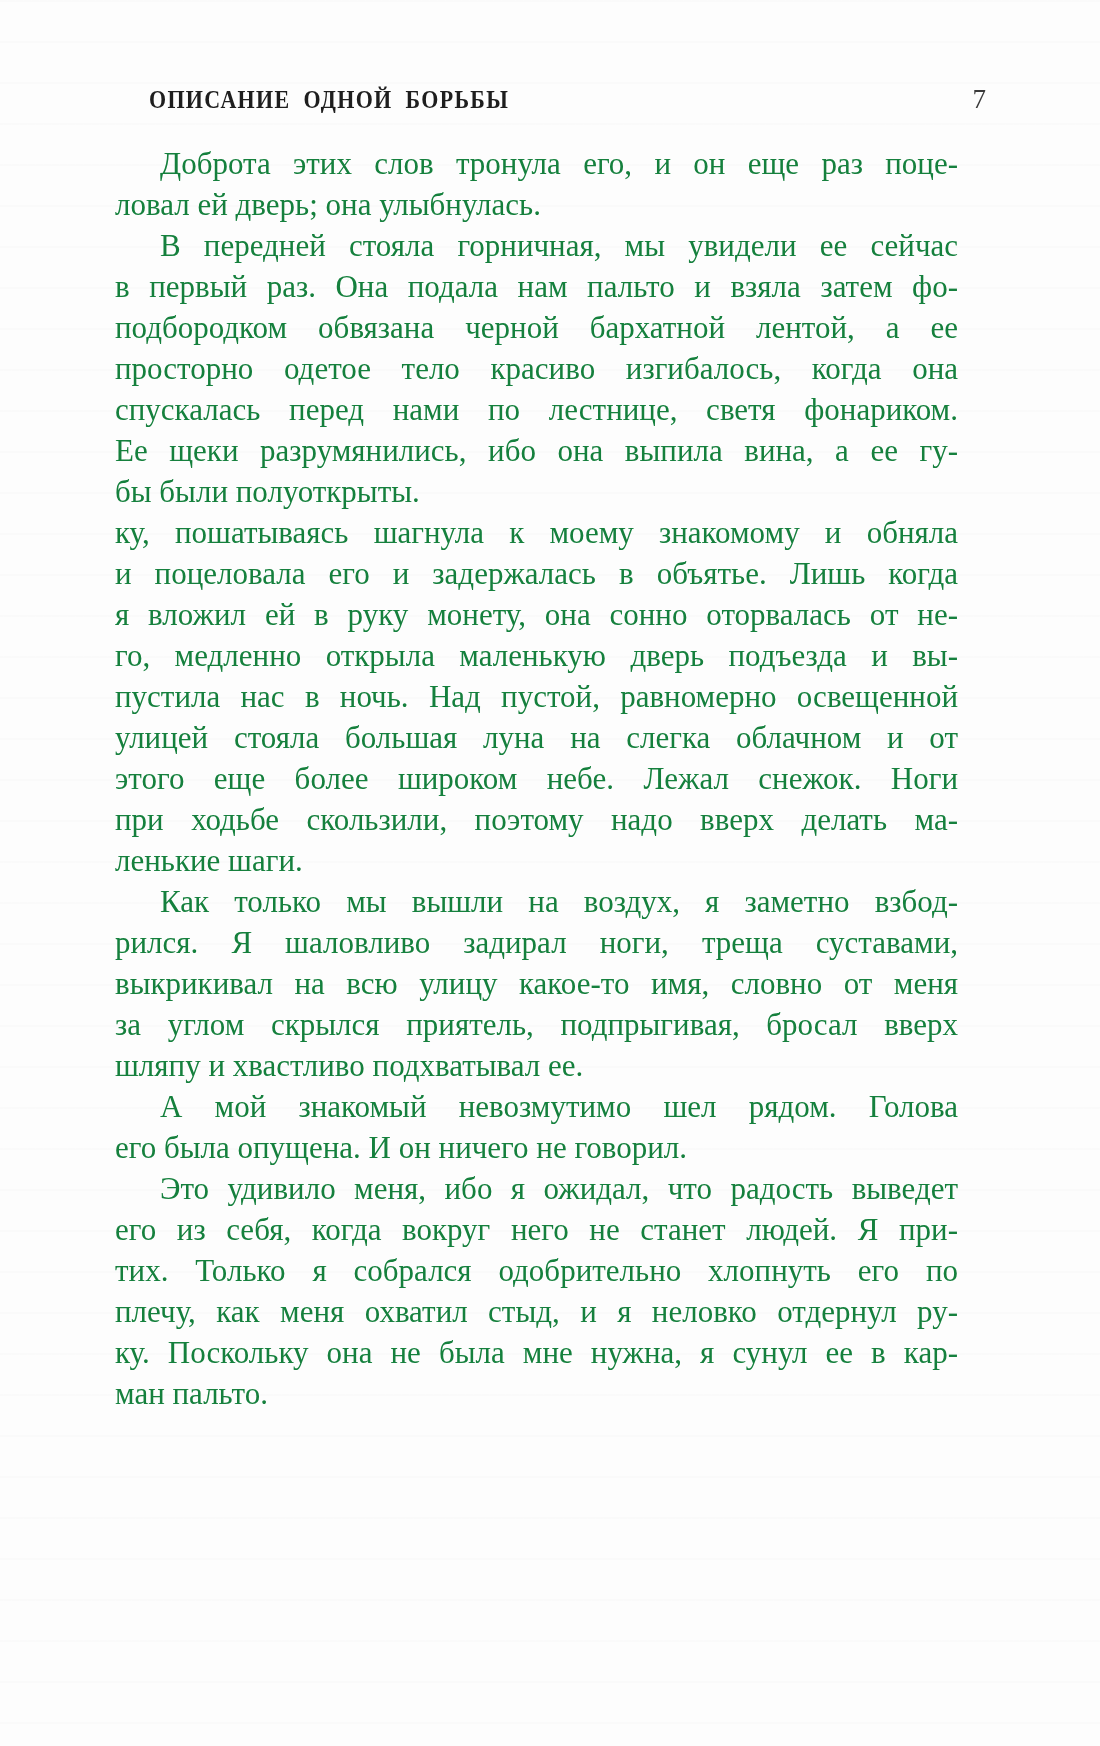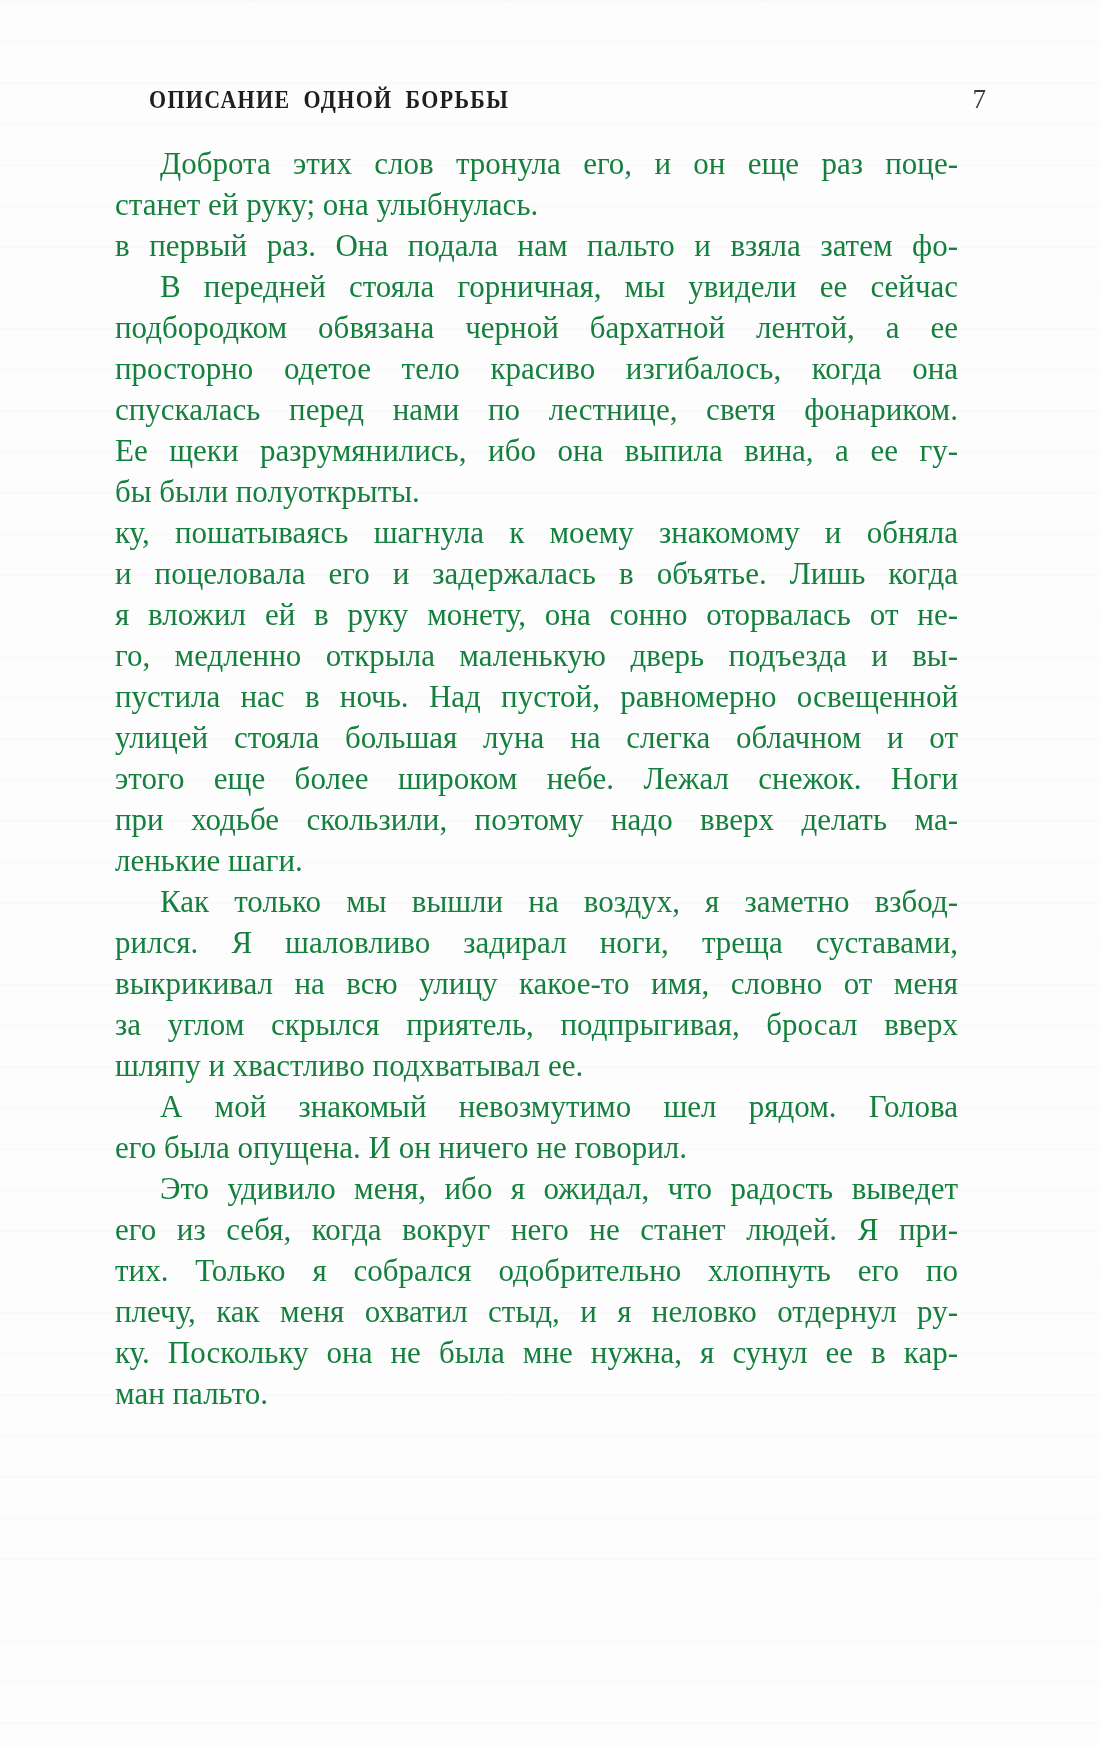--- a/index.html
+++ b/index.html
@@ -82,25 +82,25 @@
 
 <div class="page">
   <header class="page-header">
     <span class="running-title">ОПИСАНИЕ ОДНОЙ БОРЬБЫ</span>
     <span class="page-number">7</span>
   </header>
 
   <main class="body-text">
       <div class="paragraph">
         <div class="text-line first-line">Доброта этих слов тронула его, и он еще раз поце-</div>
-        <div class="text-line last-line">станет ей руку; она улыбнулась.</div>
+        <div class="text-line last-line">ловал ей дверь; она улыбнулась.</div>
       </div>
       <div class="paragraph">
+        <div class="text-line first-line">В передней стояла горничная, мы увидели ее сейчас</div>
         <div class="text-line">в первый раз. Она подала нам пальто и взяла затем фо-</div>
-        <div class="text-line first-line">В передней стояла горничная, мы увидели ее сейчас</div>
         <div class="text-line">подбородком обвязана черной бархатной лентой, а ее</div>
         <div class="text-line">просторно одетое тело красиво изгибалось, когда она</div>
         <div class="text-line">спускалась перед нами по лестнице, светя фонариком.</div>
         <div class="text-line">Ее щеки разрумянились, ибо она выпила вина, а ее гу-</div>
         <div class="text-line last-line">бы были полуоткрыты.</div>
       </div>
       <div class="paragraph">
         <div class="text-line">ку, пошатываясь шагнула к моему знакомому и обняла</div>
         <div class="text-line">и поцеловала его и задержалась в объятье. Лишь когда</div>
         <div class="text-line">я вложил ей в руку монету, она сонно оторвалась от не-</div>

